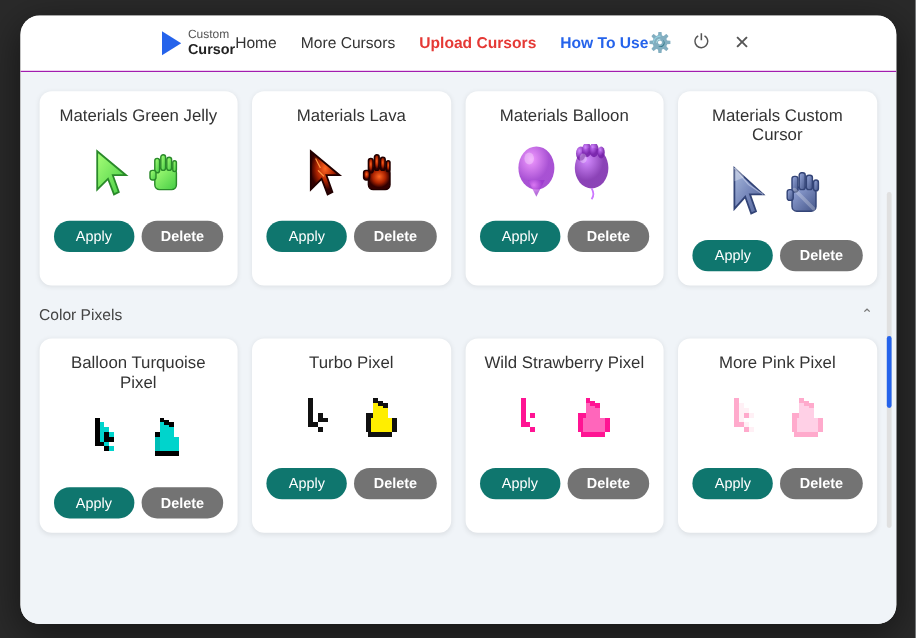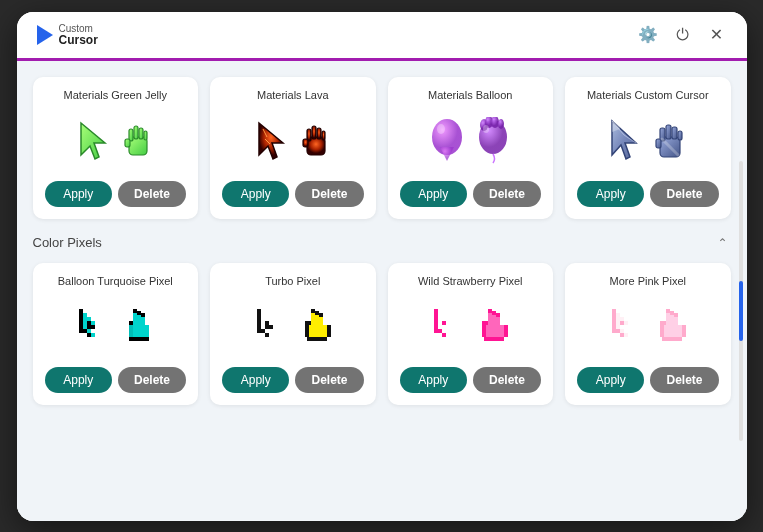--- a/index.html
+++ b/index.html
@@ -16,22 +16,22 @@
       background: #fff;
       border-radius: 16px;
       overflow: hidden;
       box-shadow: 0 8px 32px rgba(0,0,0,0.5);
     }
     .titlebar {
       background: #fff;
       padding: 12px 20px;
       display: flex;
       align-items: center;
-      justify-content: space-between;
-      border-bottom: 3px solid #a21caf;
+      justify-content: center;
+      border-bottom: 1px solid #a21caf;
     }
     .logo {
       display: flex;
       align-items: center;
       gap: 6px;
     }
     .logo-arrow {
       width: 0;
       height: 0;
       border-top: 10px solid transparent;
@@ -103,21 +103,21 @@
     .cursor-card {
       background: #fff;
       border-radius: 10px;
       padding: 12px;
       display: flex;
       flex-direction: column;
       align-items: center;
       box-shadow: 0 1px 4px rgba(0,0,0,0.08);
     }
     .cursor-card-title {
-      font-size: 11px;
+      font-size: 14px;
       color: #333;
       font-weight: 500;
       margin-bottom: 10px;
       text-align: center;
     }
     .cursor-images {
       display: flex;
       gap: 8px;
       align-items: center;
       justify-content: center;
@@ -147,21 +147,21 @@
       border: none;
       border-radius: 20px;
       padding: 6px 16px;
       font-size: 12px;
       font-weight: 600;
       cursor: pointer;
       flex: 1;
     }
     .section-divider {
       display: flex;
-      align-items: center;
+      align-items: flex-end;
       justify-content: space-between;
       margin-bottom: 12px;
     }
     .section-divider-label {
       font-size: 13px;
       color: #444;
       font-weight: 500;
     }
     .chevron-up {
       width: 16px;
@@ -224,20 +224,26 @@
 
 <div class="browser-window">
 
   <div class="titlebar">
     <div class="logo">
       <div class="logo-arrow"></div>
       <div class="logo-text">
         <span class="logo-custom">Custom</span>
         <span class="logo-cursor">Cursor</span>
       </div>
+    </div>
+    <div class="nav">
+      <a class="nav-link">Home</a>
+      <a class="nav-link">More Cursors</a>
+      <a class="nav-link upload">Upload Cursors</a>
+      <a class="nav-link howto">How To Use</a>
     </div>
     <div class="nav-icons">
       <div class="nav-icon">⚙️</div>
       <div class="nav-icon">⏻</div>
       <div class="nav-icon">✕</div>
     </div>
   </div>
 
   <div class="content">
 

